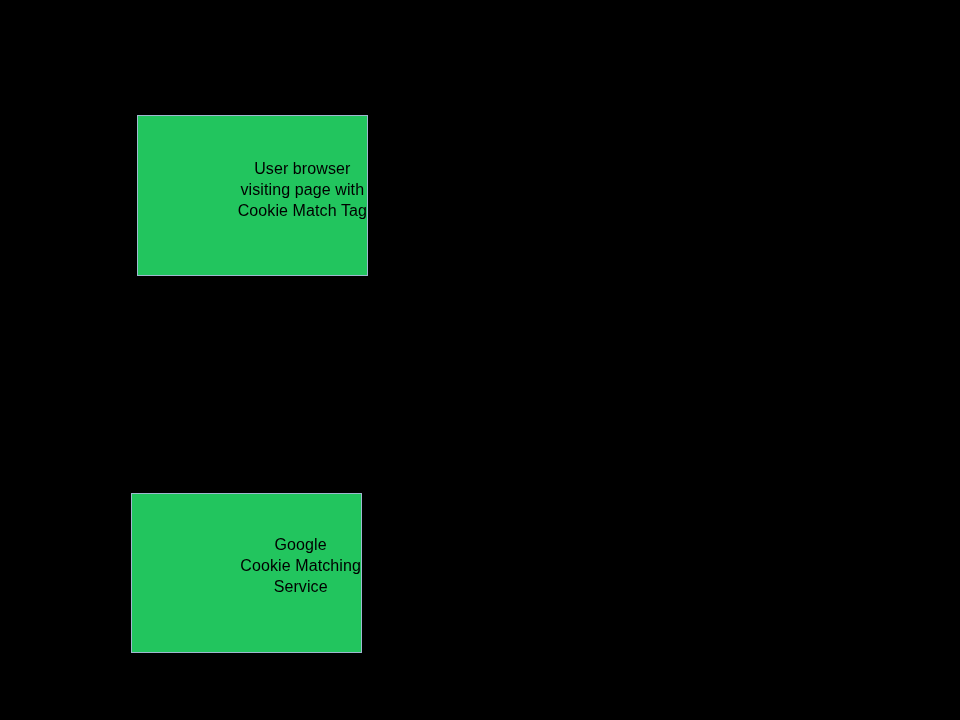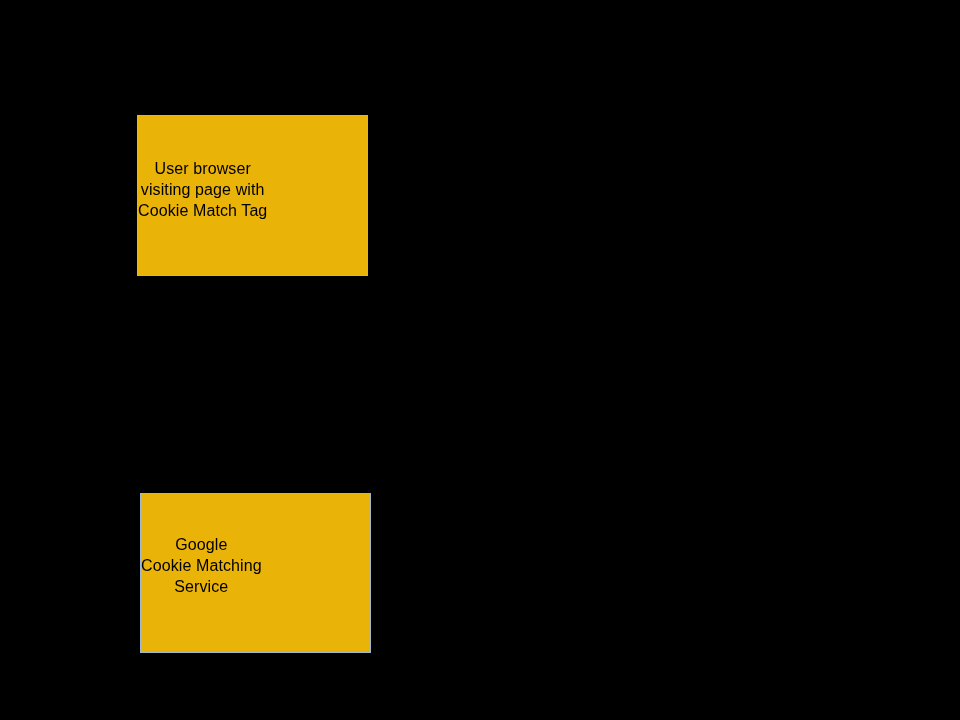--- a/index.html
+++ b/index.html
@@ -16,24 +16,24 @@
   }
   #diagram-canvas {
     position: relative;
     width: 960px;
     height: 720px;
     background: #000000;
   }
   .node {
     position: absolute;
     box-sizing: border-box;
-    background: #eab308;
+    background: #22c55e;
     border: 1px solid #9fb8d0;
     display: flex;
-    justify-content: flex-start;
+    justify-content: flex-end;
   }
   .node-label {
     font-family: "Liberation Sans", sans-serif;
     font-size: 16px;
     line-height: 21px;
     color: #000000;
     text-align: center;
     white-space: pre-line;
     letter-spacing: 0.1px;
   }
@@ -52,21 +52,21 @@
     left: 697px;
     top: 116px;
     width: 231px;
     height: 160px;
   }
   #node-buyers-service .node-label {
     margin-top: 63px;
   }
   
   #node-google-cms {
-    left: 140px;
+    left: 131px;
     top: 493px;
     width: 231px;
     height: 160px;
   }
   #node-google-cms .node-label {
     margin-top: 40px;
   }
 </style>
 </head>
 <body>

